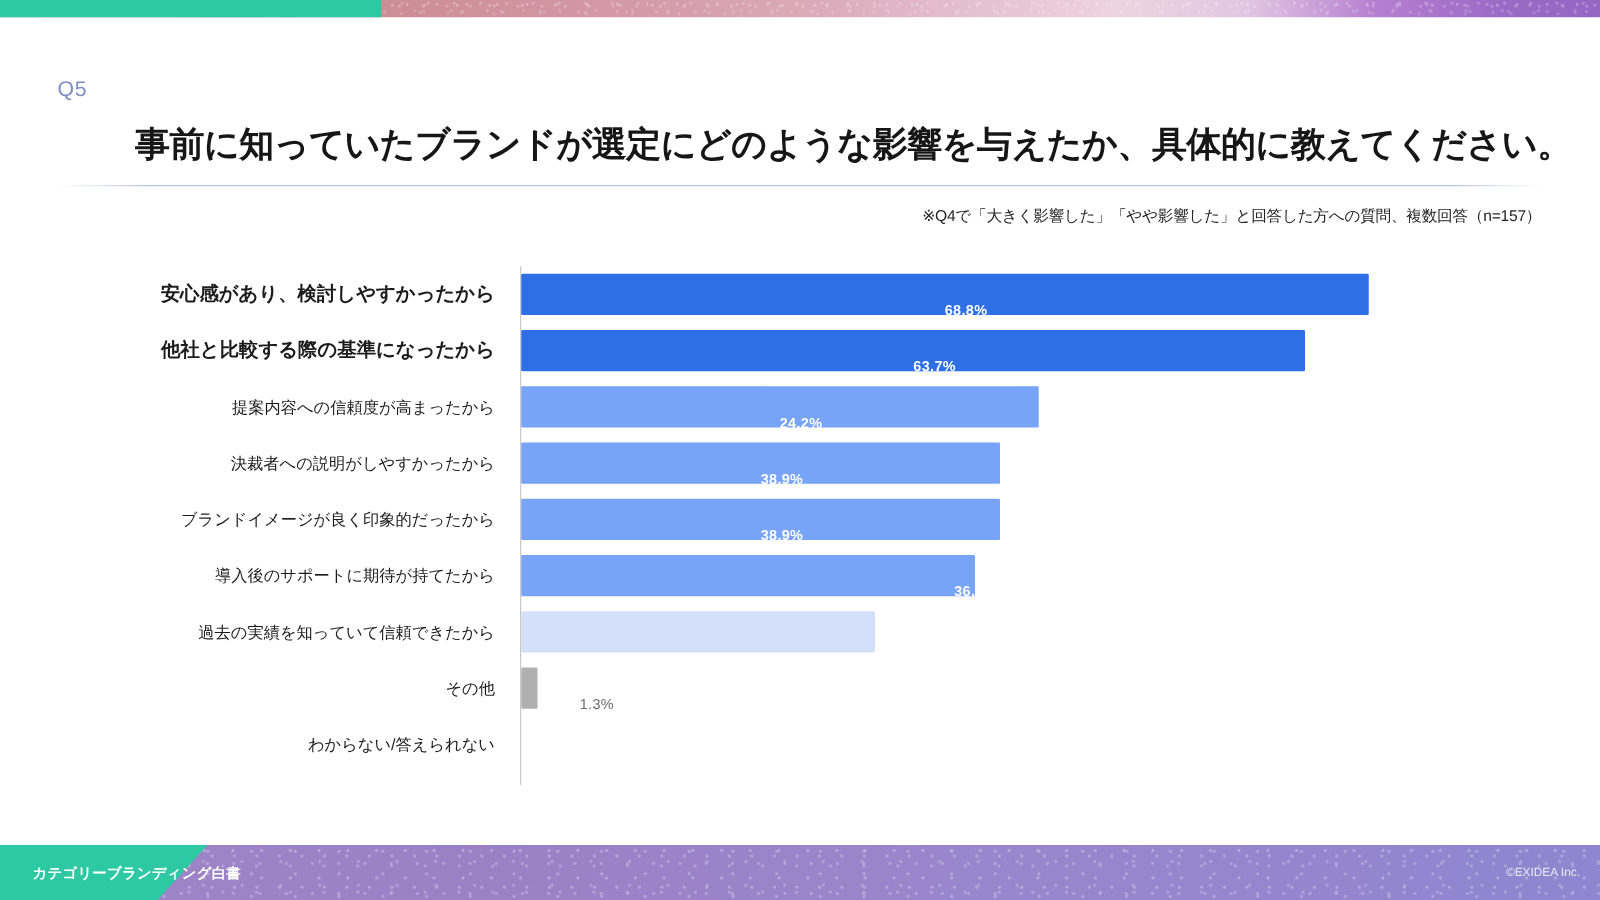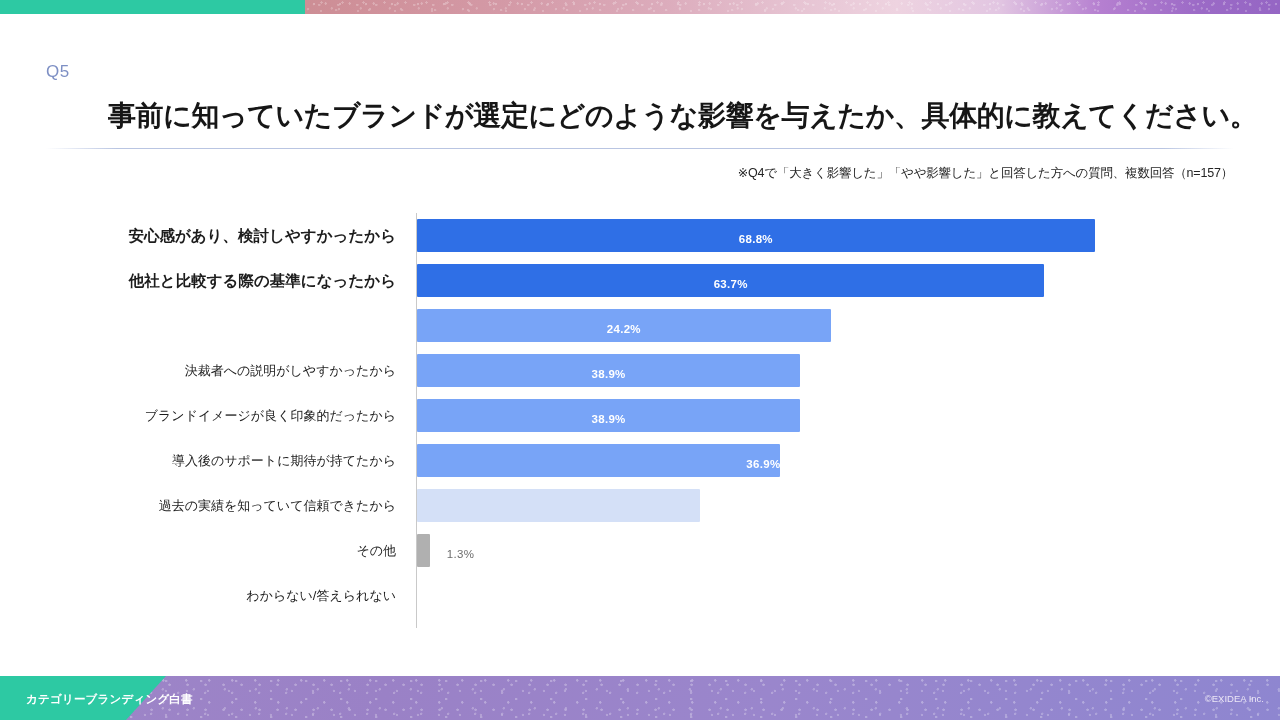--- a/index.html
+++ b/index.html
@@ -154,26 +154,27 @@
   }
   .bar {
     position: absolute;
     left: 0;
     top: 6px;
     height: 33px;
     border-radius: 1px;
   }
   .bar-value {
     position: absolute;
-    top: 10px;
+    top: 20px;
     height: 33px;
     line-height: 33px;
     font-size: 11.5px;
     font-weight: bold;
     letter-spacing: .3px;
+    margin-left: 17px;
   }
   .bar-value.inside {
     color: #ffffff;
   }
   .bar-value.inside.dim {
     color: #8b98ae;
   }
   .bar-value.outside {
     color: #6d6d6d;
     font-weight: normal;
@@ -262,20 +263,21 @@
         </div>
       </div>
       <div class="row big">
         <div class="row-label">他社と比較する際の基準になったから</div>
         <div class="bar-wrap">
           <div class="bar" style="width: 627.445px; background: rgb(47, 111, 230);"></div>
           <div class="bar-value inside" style="left: 0px; width: 627.445px; text-align: center;">63.7%</div>
         </div>
       </div>
       <div class="row">
+        <div class="row-label">提案内容への信頼度が高まったから</div>
         <div class="bar-wrap">
           <div class="bar" style="width: 413.7px; background: rgb(120, 164, 247);"></div>
           <div class="bar-value inside" style="left: 0px; width: 413.7px; text-align: center;">24.2%</div>
         </div>
       </div>
       <div class="row">
         <div class="row-label">決裁者への説明がしやすかったから</div>
         <div class="bar-wrap">
           <div class="bar" style="width: 383.165px; background: rgb(120, 164, 247);"></div>
           <div class="bar-value inside" style="left: 0px; width: 383.165px; text-align: center;">38.9%</div>

